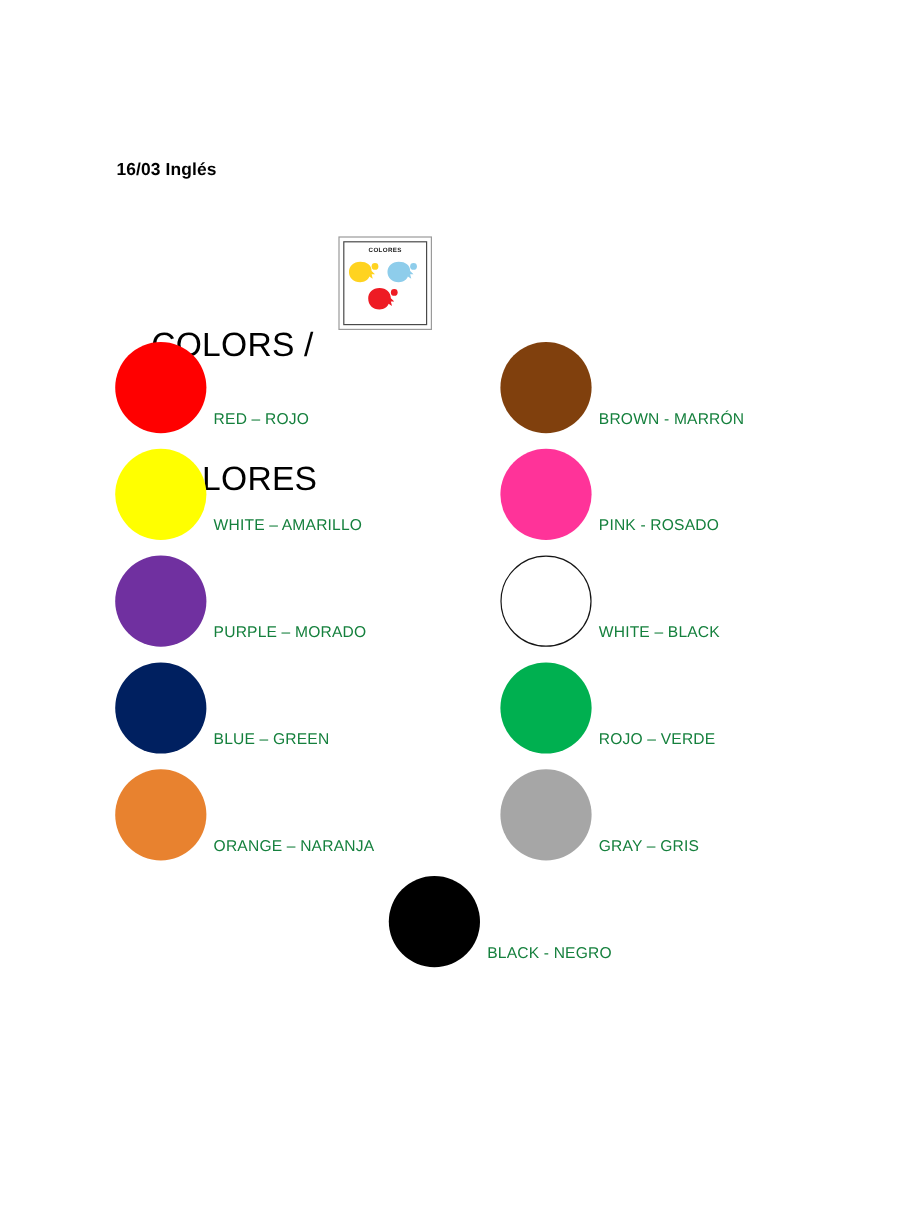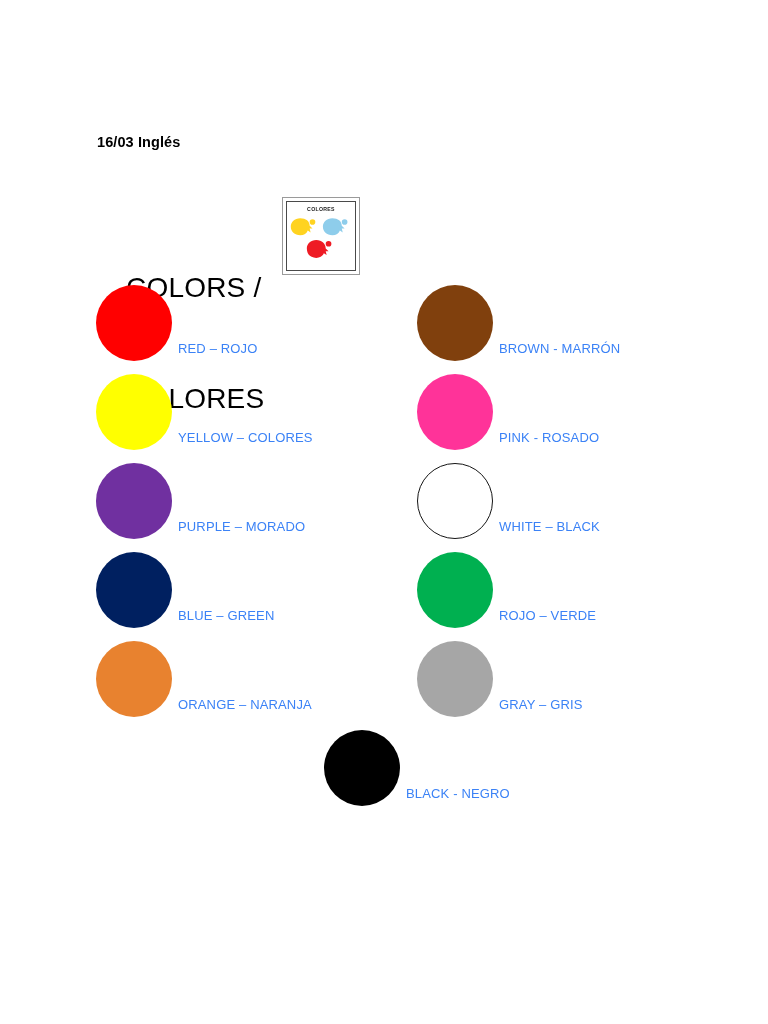--- a/index.html
+++ b/index.html
@@ -104,21 +104,21 @@
     border: 1.3px solid #151515;
     box-sizing: border-box;
   }
   .swatch-label {
     position: absolute;
     left: 82px;
     top: 56px;
     font-size: 13px;
     letter-spacing: 0.15px;
     white-space: nowrap;
-    color: #3b82f6;
+    color: #15803d;
   }
 </style>
 </head>
 <body>
 
 <div class="page">
 
   <div class="doc-heading">16/03 Inglés</div>
 
   <div class="title-block">
@@ -146,21 +146,21 @@
     </div>
   </div>
 
   <div id="swatch-layer">
       <div class="swatch" style="left: 96px; top: 285px;">
         <div class="swatch-dot" style="background: rgb(255, 0, 0);"></div>
         <div class="swatch-label">RED – ROJO</div>
       </div>
       <div class="swatch" style="left: 96px; top: 374px;">
         <div class="swatch-dot" style="background: rgb(255, 255, 0);"></div>
-        <div class="swatch-label">YELLOW – COLORES</div>
+        <div class="swatch-label">WHITE – AMARILLO</div>
       </div>
       <div class="swatch" style="left: 96px; top: 463px;">
         <div class="swatch-dot" style="background: rgb(112, 48, 160);"></div>
         <div class="swatch-label">PURPLE – MORADO</div>
       </div>
       <div class="swatch" style="left: 96px; top: 552px;">
         <div class="swatch-dot" style="background: rgb(0, 32, 96);"></div>
         <div class="swatch-label">BLUE – GREEN</div>
       </div>
       <div class="swatch" style="left: 96px; top: 641px;">

